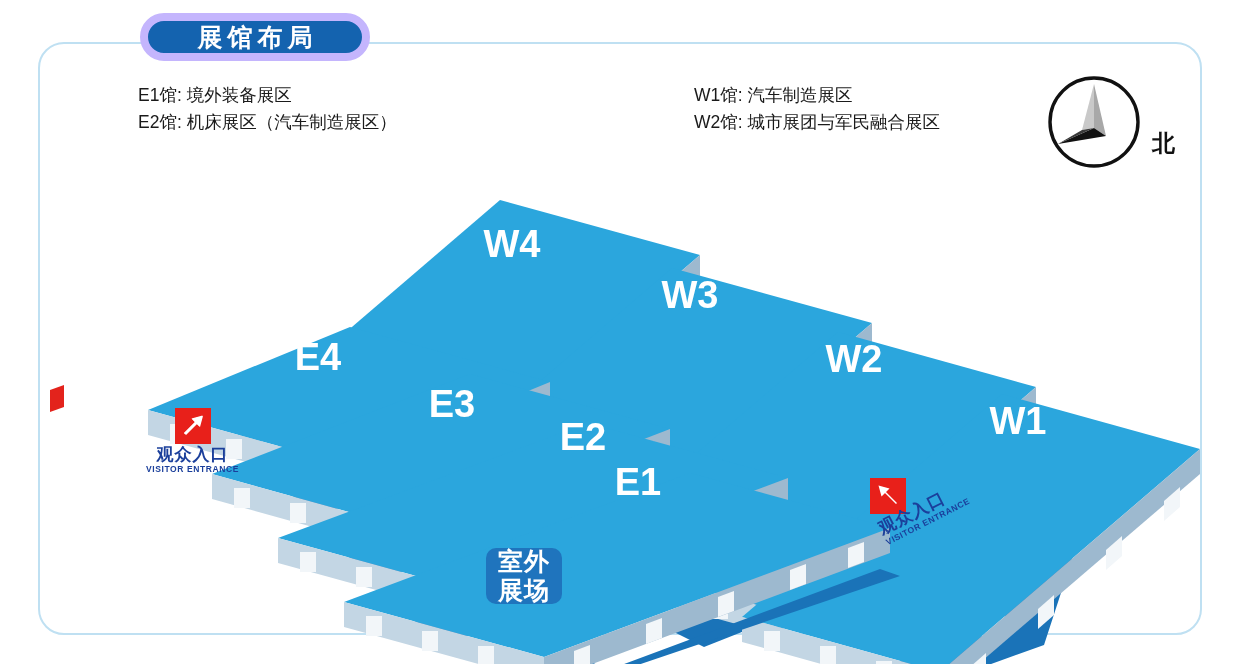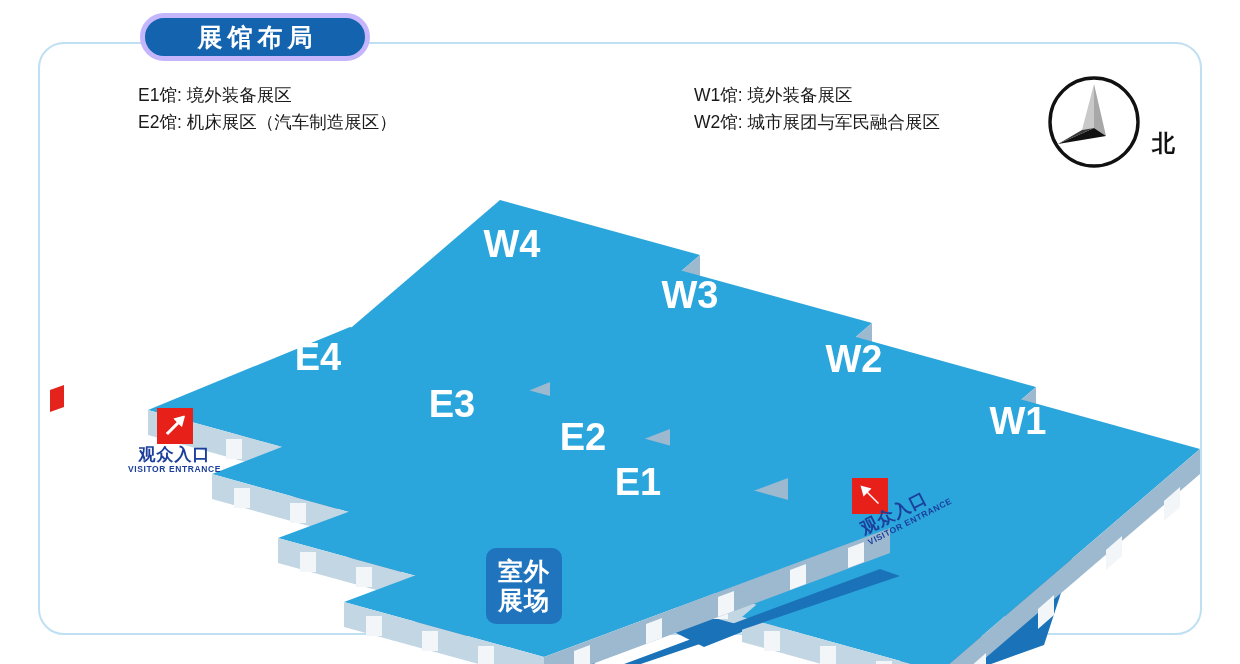--- a/index.html
+++ b/index.html
@@ -30,21 +30,21 @@
 
   
   #title-badge {
     position: absolute;
     left: 140px;
     top: 13px;
     width: 230px;
     height: 48px;
     border-radius: 24px;
     background: #1463af;
-    border: 5px solid #c4b5fd;
+    border: 8px solid #c4b5fd;
     box-sizing: border-box;
     display: flex;
     align-items: center;
     justify-content: center;
     z-index: 6;
   }
   #title-badge .badge-text {
     color: #ffffff;
     font-size: 25px;
     font-weight: bold;
@@ -99,20 +99,21 @@
     font-family: "Liberation Sans", "DejaVu Sans", sans-serif;
     font-size: 38px;
     font-weight: bold;
     fill: #ffffff;
   }
 
   
   .entrance {
     position: absolute;
     z-index: 7;
+    margin-left: 18px;
   }
   .entrance-icon {
     width: 36px;
     height: 36px;
     background: #e8201a;
     display: block;
   }
   .entrance-cn {
     font-size: 17px;
     font-weight: bold;
@@ -146,21 +147,21 @@
     left: 6px;
     top: 44px;
   }
 
   
   #outdoor-tag {
     position: absolute;
     left: 486px;
     top: 548px;
     width: 76px;
-    height: 76px;
+    height: 56px;
     background: #1f74bd;
     border-radius: 10px;
     z-index: 7;
     display: flex;
     flex-direction: column;
     align-items: center;
     justify-content: center;
   }
   #outdoor-tag .tag-line {
     color: #ffffff;
@@ -178,21 +179,21 @@
 <div id="title-badge">
   <span class="badge-text">展馆布局</span>
 </div>
 
 <div class="legend" id="legend-east">
   <div class="legend-row">E1馆: 境外装备展区</div>
   <div class="legend-row">E2馆: 机床展区（汽车制造展区）</div>
 </div>
 
 <div class="legend" id="legend-west">
-  <div class="legend-row">W1馆: 境外装备展区</div>
+  <div class="legend-row">W1馆: 汽车制造展区</div>
   <div class="legend-row">W2馆: 城市展团与军民融合展区</div>
 </div>
 
 <div id="compass">
   <svg width="100" height="96" viewBox="0 0 100 96">
     <circle cx="48" cy="48" r="44" fill="#ffffff" stroke="#111111" stroke-width="3.4"></circle>
     <polygon points="48,10 60,62 48,54" fill="#a8a8a8"></polygon>
     <polygon points="48,10 36,56 48,54" fill="#c9c9c9"></polygon>
     <polygon points="48,54 60,62 12,70" fill="#111111"></polygon>
     <polygon points="48,54 12,70 36,56" fill="#3a3a3a"></polygon>

